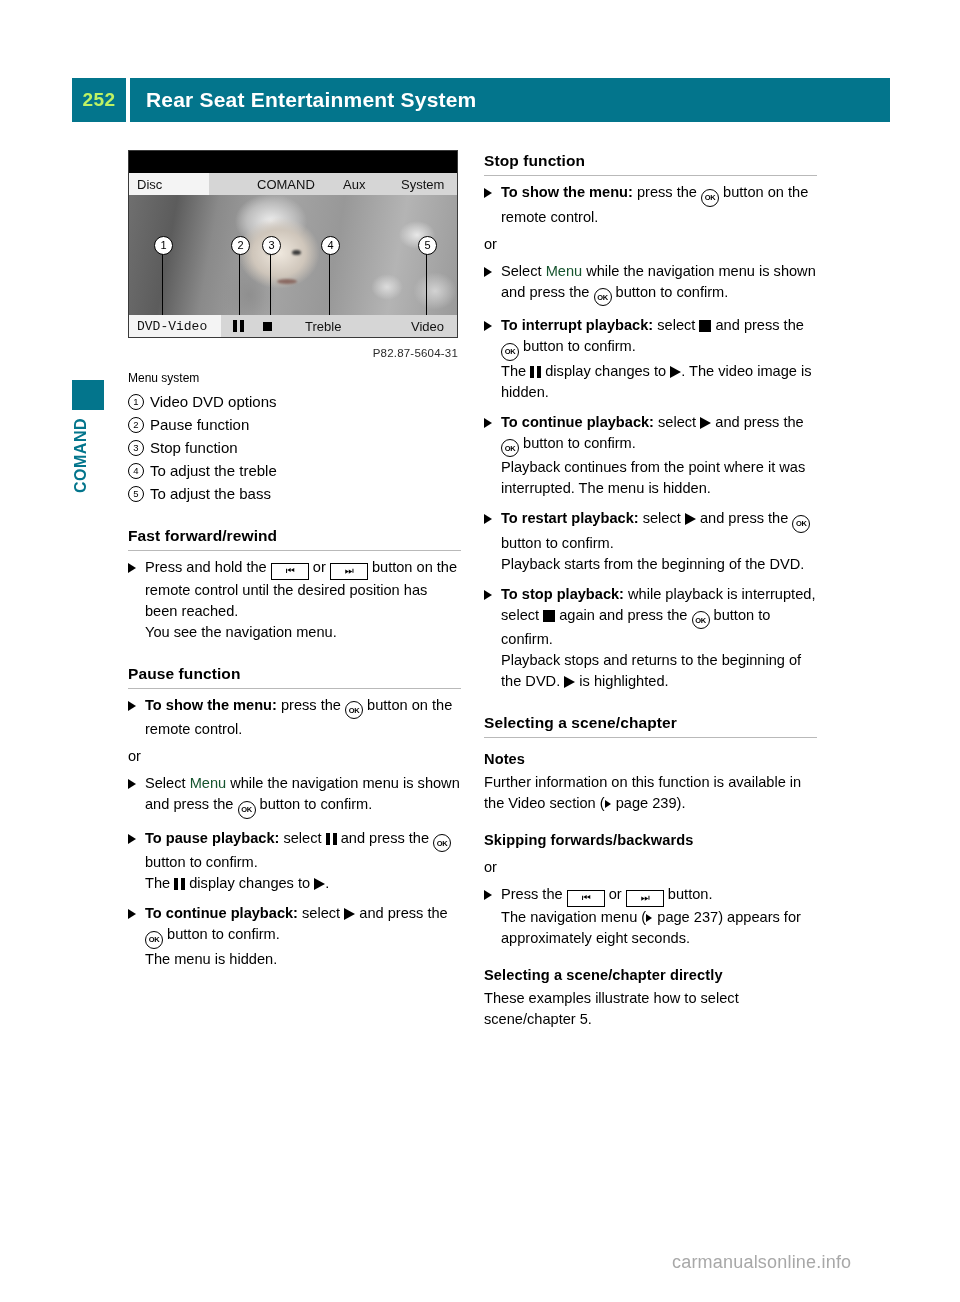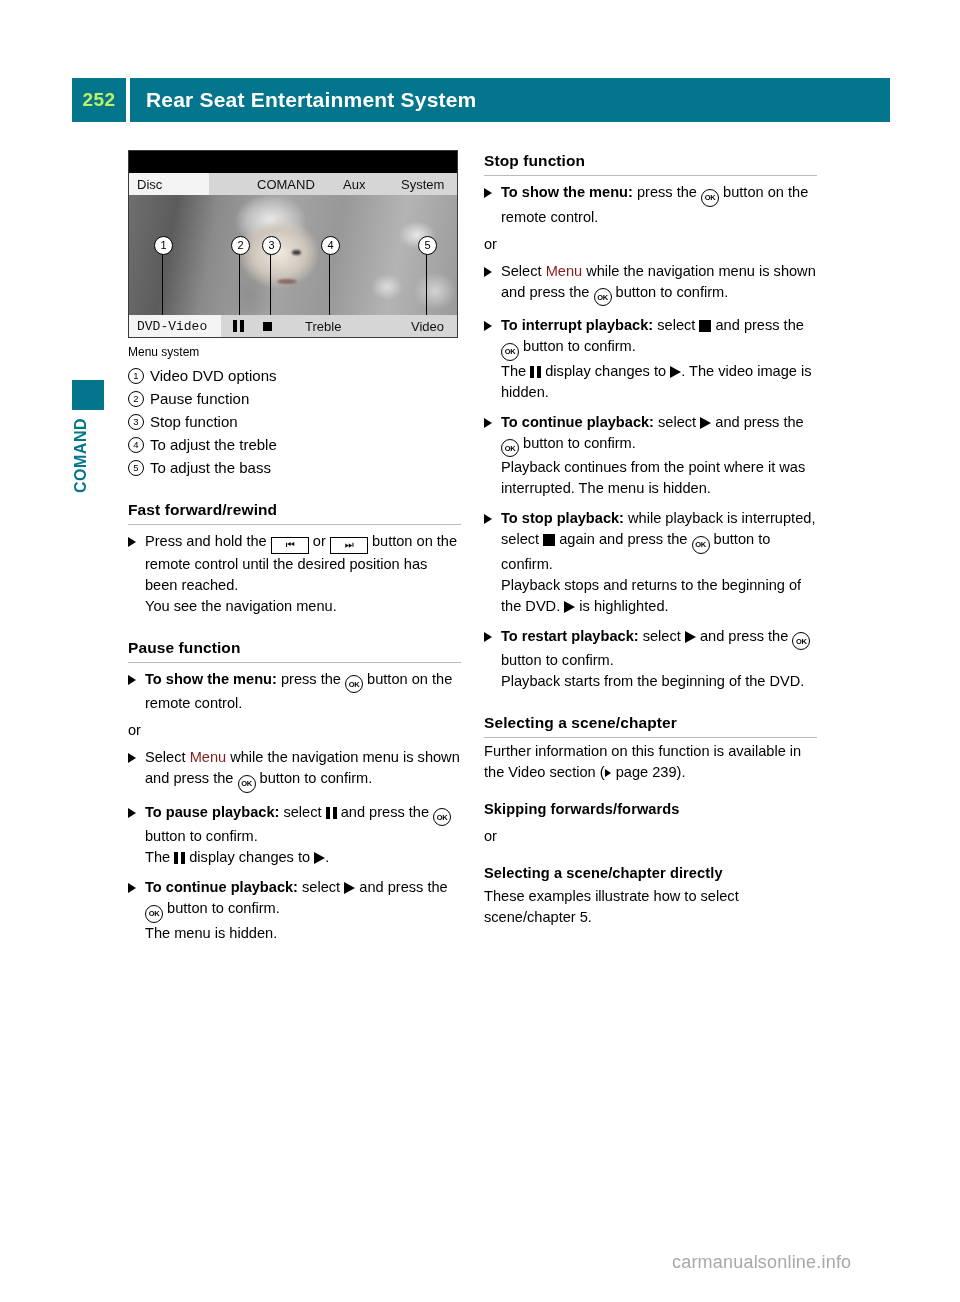--- a/index.html
+++ b/index.html
@@ -277,21 +277,21 @@
     position: absolute;
     left: 0; top: 6px;
     width: 0; height: 0;
     border-left: 8px solid #000;
     border-top: 5px solid transparent;
     border-bottom: 5px solid transparent;
   }
   .or { margin: 6px 0 0 0; font-size: 14.6px; }
 
   b { font-weight: bold; }
-  .menu-word { color: #7f1d1d; }
+  .menu-word { color: #14532d; }
 
   
   .keybox {
     display: inline-flex;
     align-items: center;
     justify-content: center;
     border: 1.2px solid #000;
     min-width: 30px;
     height: 15px;
     padding: 0 3px;
@@ -403,20 +403,21 @@
         <div class="btm btm-pause">
             <span class="pause-glyph"></span>
           </div>
         <div class="btm btm-stop">
             <span class="stop-glyph" style="width:9px;height:9px;"></span>
           </div>
         <div class="btm btm-treble">Treble</div>
         <div class="btm btm-bass">Video</div>
       </div>
     </div>
+    <div class="fig-caption">P82.87-5604-31</div>
   </div>
 
   <div>
     <div class="legend-title">Menu system</div>
 
     <div class="legend-row">
       <span class="legend-num">
           <span class="circnum">1</span>
         </span>
       <span>Video DVD options</span>
@@ -503,33 +504,41 @@
       <span class="okbtn">OK</span><span> button to confirm.</span><br>
       <span>The </span><span class="pause-glyph"></span><span> display changes to </span><span class="play-glyph"></span><span>. The video image is hidden.</span>
     </li>
     <li>
       <span class="tri"></span>
       <b>To continue playback:</b><span> select </span><span class="play-glyph"></span><span> and press the </span><span class="okbtn">OK</span><span> button to confirm.</span><br>
       <span>Playback continues from the point where it was interrupted. The menu is hidden.</span>
     </li>
     <li>
       <span class="tri"></span>
+      <b>To restart playback:</b><span> select </span><span class="play-glyph"></span><span> and press the </span><span class="okbtn">OK</span><span> button to confirm.</span><br>
+      <span>Playback starts from the beginning of the DVD.</span>
+    </li>
+    <li>
+      <span class="tri"></span>
       <b>To stop playback:</b><span> while playback is interrupted, select </span><span class="stop-glyph"></span><span> again and press the </span><span class="okbtn">OK</span><span> button to confirm.</span><br>
       <span>Playback stops and returns to the beginning of the DVD. </span><span class="play-glyph"></span><span> is highlighted.</span>
     </li>
-    <li>
-      <span class="tri"></span>
-      <b>To restart playback:</b><span> select </span><span class="play-glyph"></span><span> and press the </span><span class="okbtn">OK</span><span> button to confirm.</span><br>
-      <span>Playback starts from the beginning of the DVD.</span>
-    </li>
   </ul>
 
   <h3 class="sec">Selecting a scene/chapter</h3>
+  <h4 class="subsec" style="margin-top:11px;">Notes</h4>
   <p class="lead"><span>Further information on this function is available in the Video section (</span><span class="ref-tri"></span><span> page 239</span><span>).</span></p>
 
-  <h4 class="subsec">Skipping forwards/forwards</h4>
+  <h4 class="subsec">Skipping forwards/backwards</h4>
   <p class="or">or</p>
+  <ul class="steps">
+    <li>
+      <span class="tri"></span>
+      <span>Press the </span><span class="keybox">⏮</span><span> or </span><span class="keybox">⏭</span><span> button.</span><br>
+      <span>The navigation menu (</span><span class="ref-tri"></span><span> page 237</span><span>) appears for approximately eight seconds.</span>
+    </li>
+  </ul>
 
   <h4 class="subsec">Selecting a scene/chapter directly</h4>
   <p class="lead">These examples illustrate how to select scene/chapter 5.</p>
 </div>
 
 <div class="watermark">carmanualsonline.info</div>
 
 </body></html>

